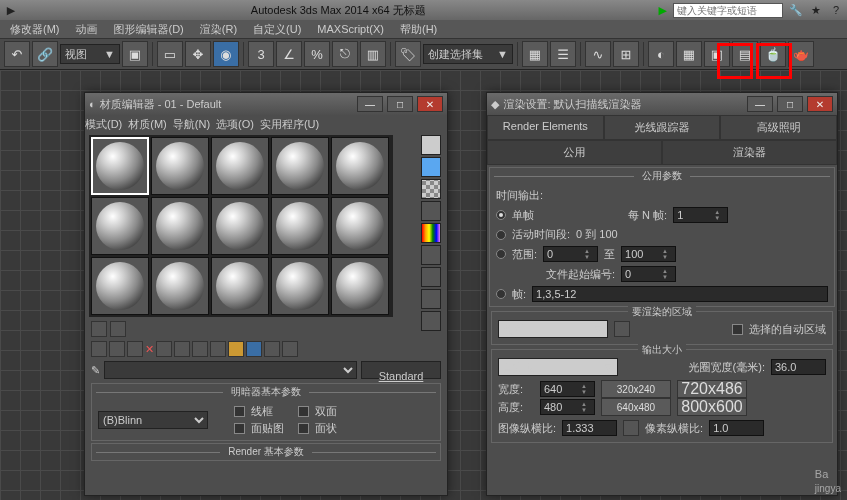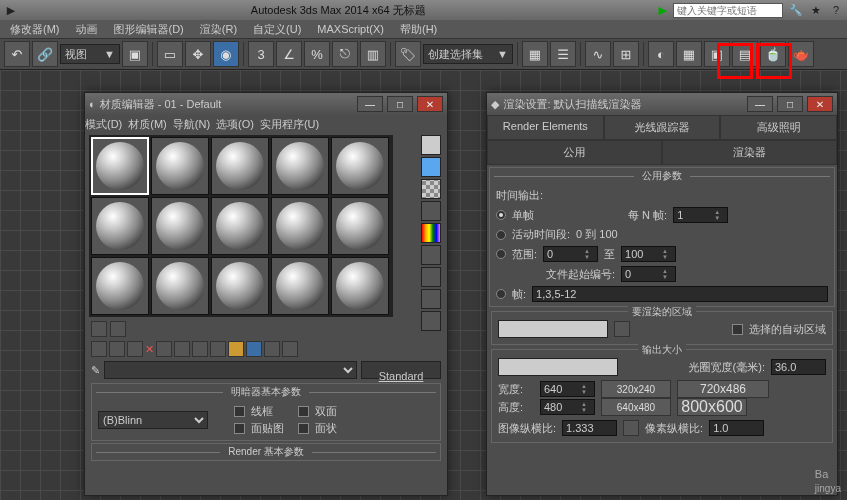--- a/index.html
+++ b/index.html
@@ -365,21 +365,21 @@
           <span>36.0</span>
         </div>
     </div>
     <div class="row" style="margin-top:4px">
       <span style="width:36px">宽度:</span>
       <div class="spinner">
           <span>640</span>
           <span class="arr">▲<br>▼</span>
         </div>
       <div class="tbtn" style="width:70px;height:18px;font-size:10px">320x240</div>
-      <div class="tbtn" style="width:92px;height:18px;font-size:12px">720x486</div>
+      <div class="tbtn" style="width:70px;height:18px;font-size:16px">720x486</div>
     </div>
     <div class="row">
       <span style="width:36px">高度:</span>
       <div class="spinner">
           <span>480</span>
           <span class="arr">▲<br>▼</span>
         </div>
       <div class="tbtn" style="width:70px;height:18px;font-size:10px">640x480</div>
       <div class="tbtn" style="width:70px;height:18px;font-size:16px">800x600</div>
     </div>

